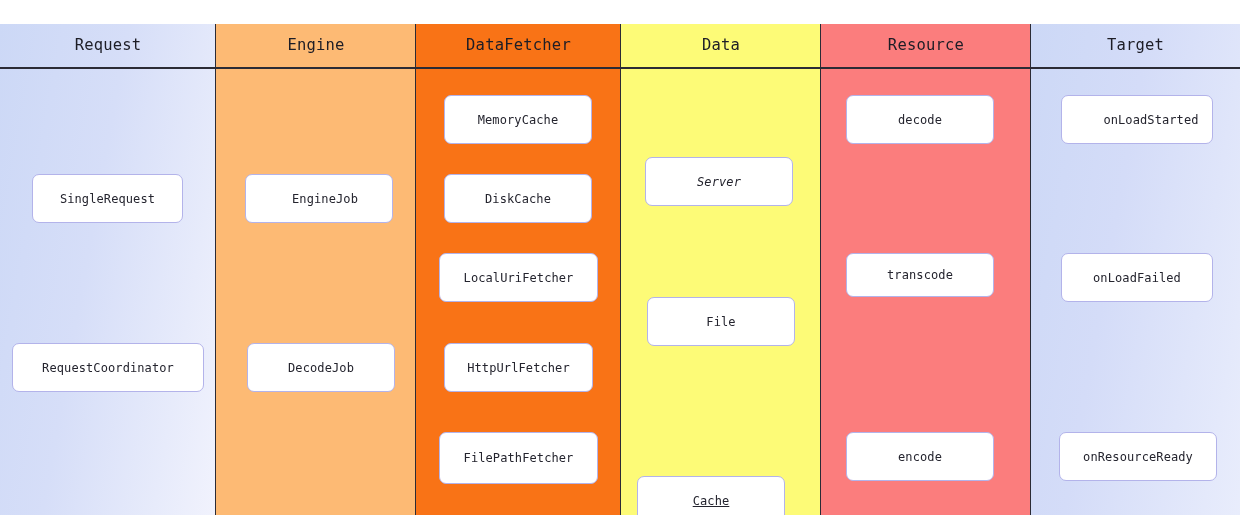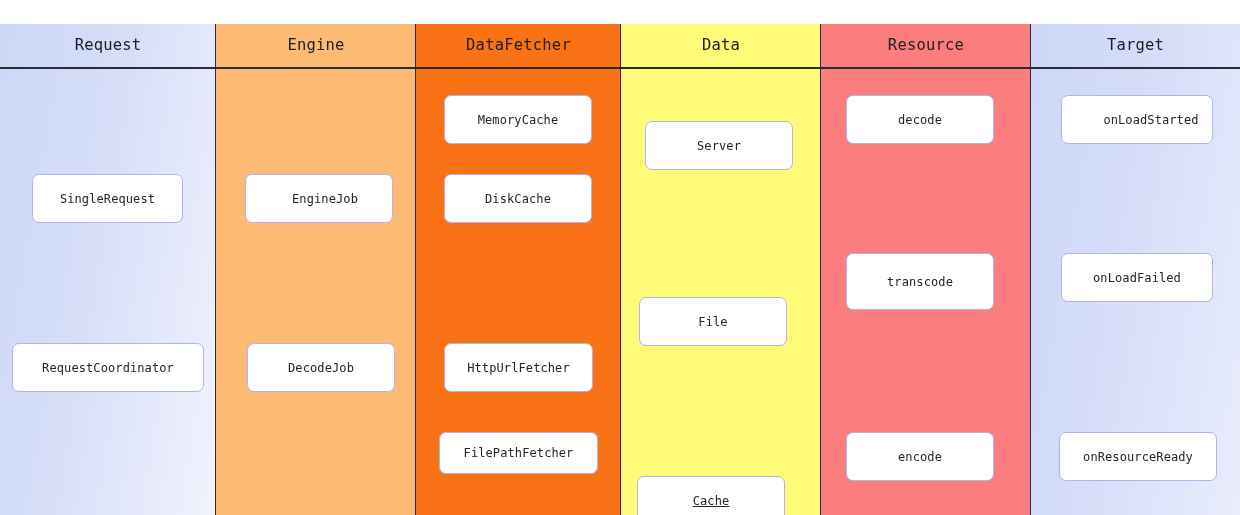--- a/index.html
+++ b/index.html
@@ -91,43 +91,44 @@
       </div>
     </div>
     <div class="lane bg-datafetcher" style="width: 205px;">
       <div class="lane-sep"></div>
       <div class="lane-header">
         <span class="lane-header-label">DataFetcher</span>
       </div>
       <div class="lane-body">
         <div class="node" style="top: 26px; left: 28px; width: 148px; height: 49px;">MemoryCache</div>
         <div class="node" style="top: 105px; left: 28px; width: 148px; height: 49px;">DiskCache</div>
+        <div class="node" style="top: 184px; left: 23px; width: 159px; height: 49px;">LocalUriFetcher</div>
         <div class="node" style="top: 274px; left: 28px; width: 149px; height: 49px;">HttpUrlFetcher</div>
-        <div class="node" style="top: 363px; left: 23px; width: 159px; height: 42px;">FilePathFetcher</div>
+        <div class="node" style="top: 363px; left: 23px; width: 159px; height: 52px;">FilePathFetcher</div>
       </div>
     </div>
     <div class="lane bg-data" style="width: 200px; gap: 44px;">
       <div class="lane-sep"></div>
       <div class="lane-header">
         <span class="lane-header-label">Data</span>
       </div>
       <div class="lane-body">
-        <div class="node" style="top: 8px; left: 24px; width: 148px; height: 49px;">Server</div>
-        <div class="node" style="top: 184px; left: 18px; width: 148px; height: 49px;">File</div>
+        <div class="node" style="top: 44px; left: 24px; width: 148px; height: 49px; font-style: italic;">Server</div>
+        <div class="node" style="top: 184px; left: 26px; width: 148px; height: 49px;">File</div>
         <div class="node" style="top: 363px; left: 16px; width: 148px; height: 49px; text-decoration: underline;">Cache</div>
       </div>
     </div>
     <div class="lane bg-resource" style="width: 210px;">
       <div class="lane-sep"></div>
       <div class="lane-header">
         <span class="lane-header-label">Resource</span>
       </div>
       <div class="lane-body">
         <div class="node" style="top: 26px; left: 25px; width: 148px; height: 49px;">decode</div>
-        <div class="node" style="top: 184px; left: 25px; width: 148px; height: 57px;">transcode</div>
+        <div class="node" style="top: 184px; left: 25px; width: 148px; height: 44px;">transcode</div>
         <div class="node" style="top: 363px; left: 25px; width: 148px; height: 49px;">encode</div>
       </div>
     </div>
     <div class="lane bg-target" style="width: 209px;">
       <div class="lane-sep"></div>
       <div class="lane-header">
         <span class="lane-header-label">Target</span>
       </div>
       <div class="lane-body">
         <div class="node" style="top: 26px; left: 30px; width: 152px; height: 49px; padding-left: 28px;">onLoadStarted</div>

